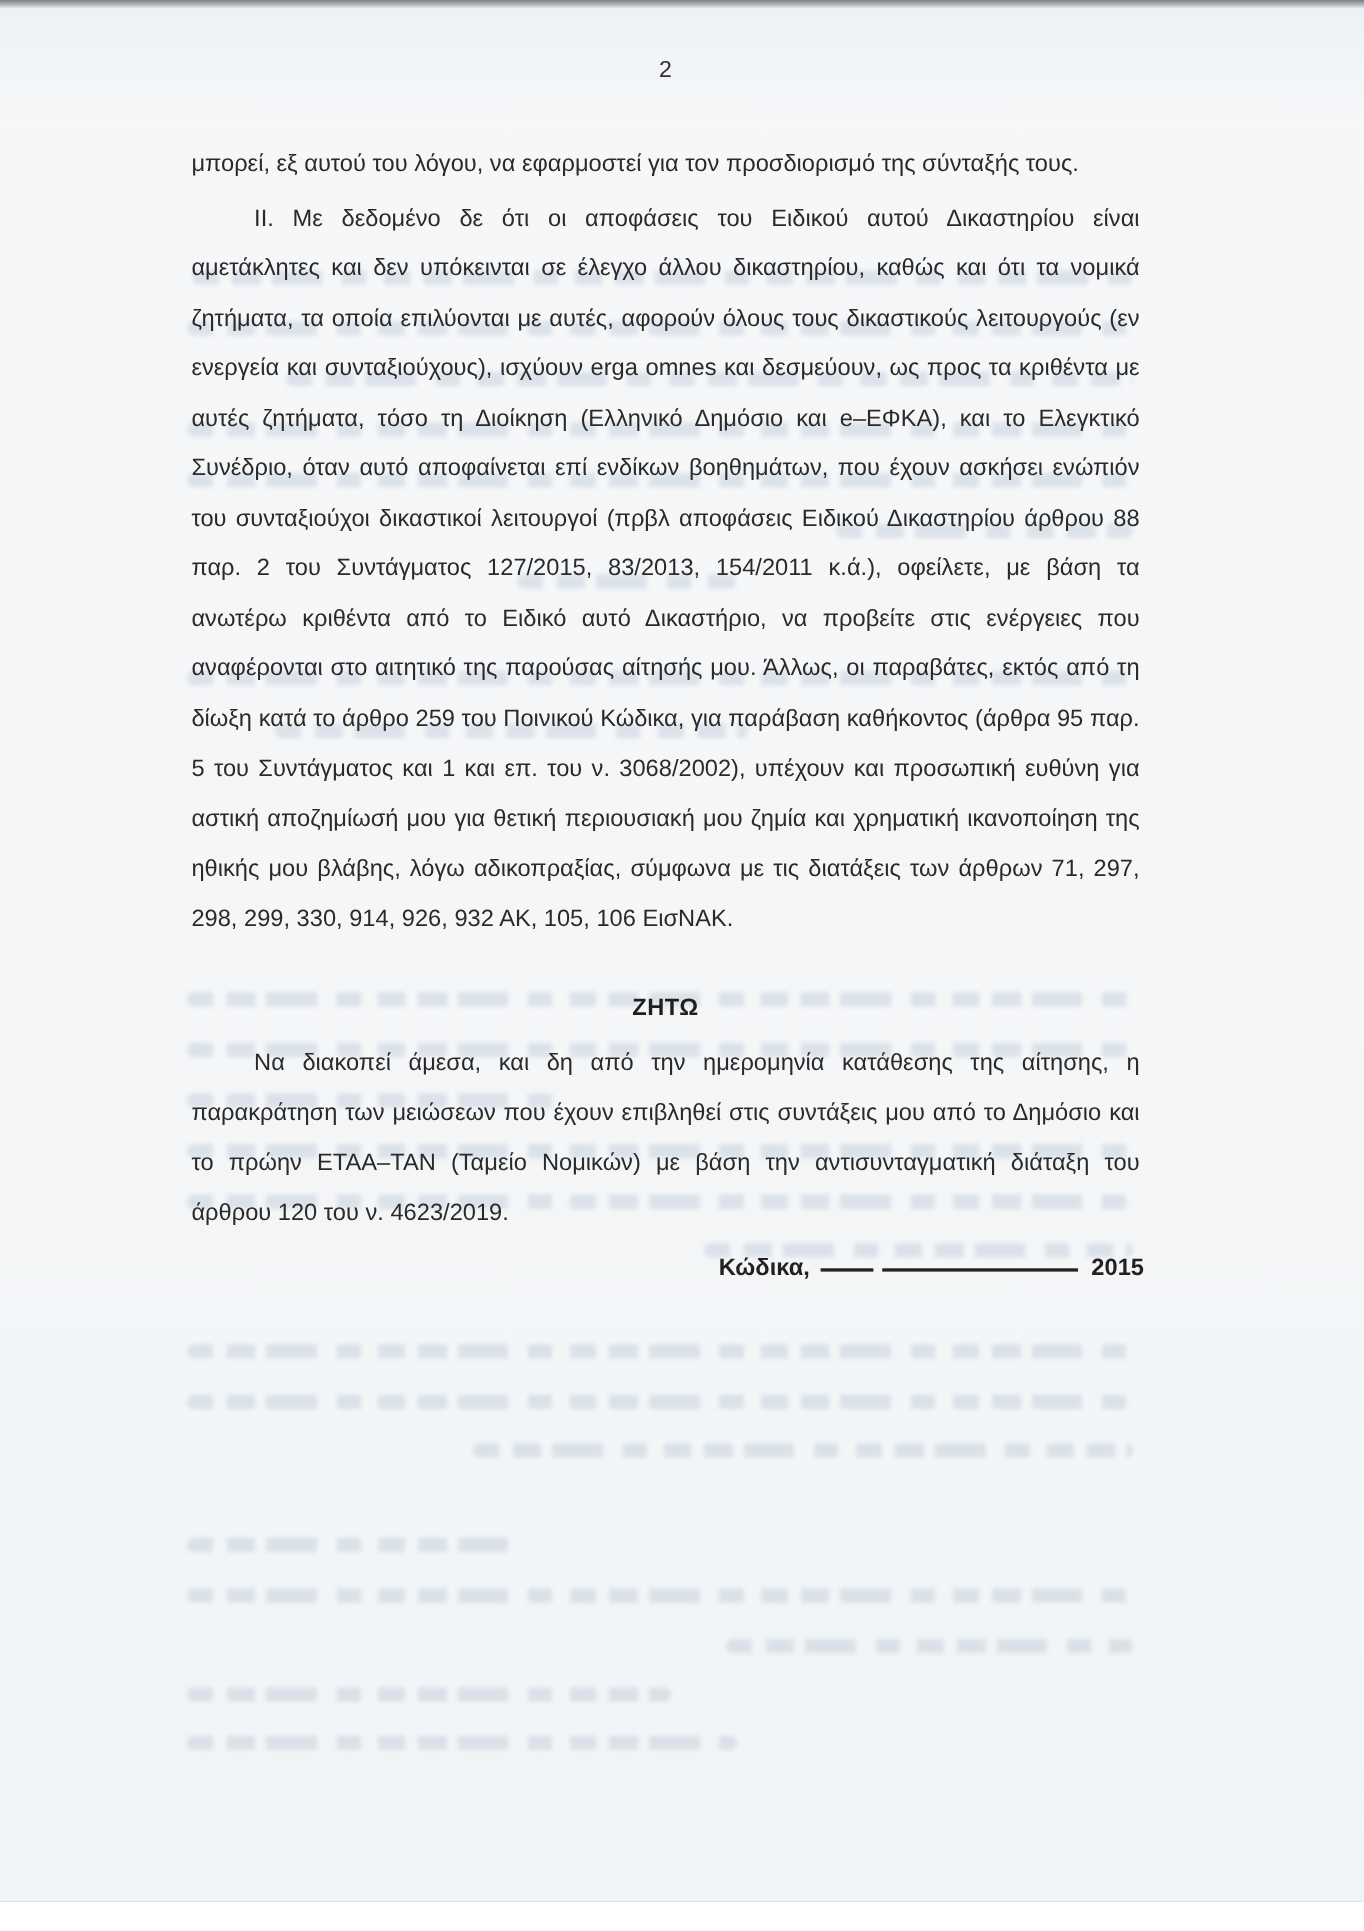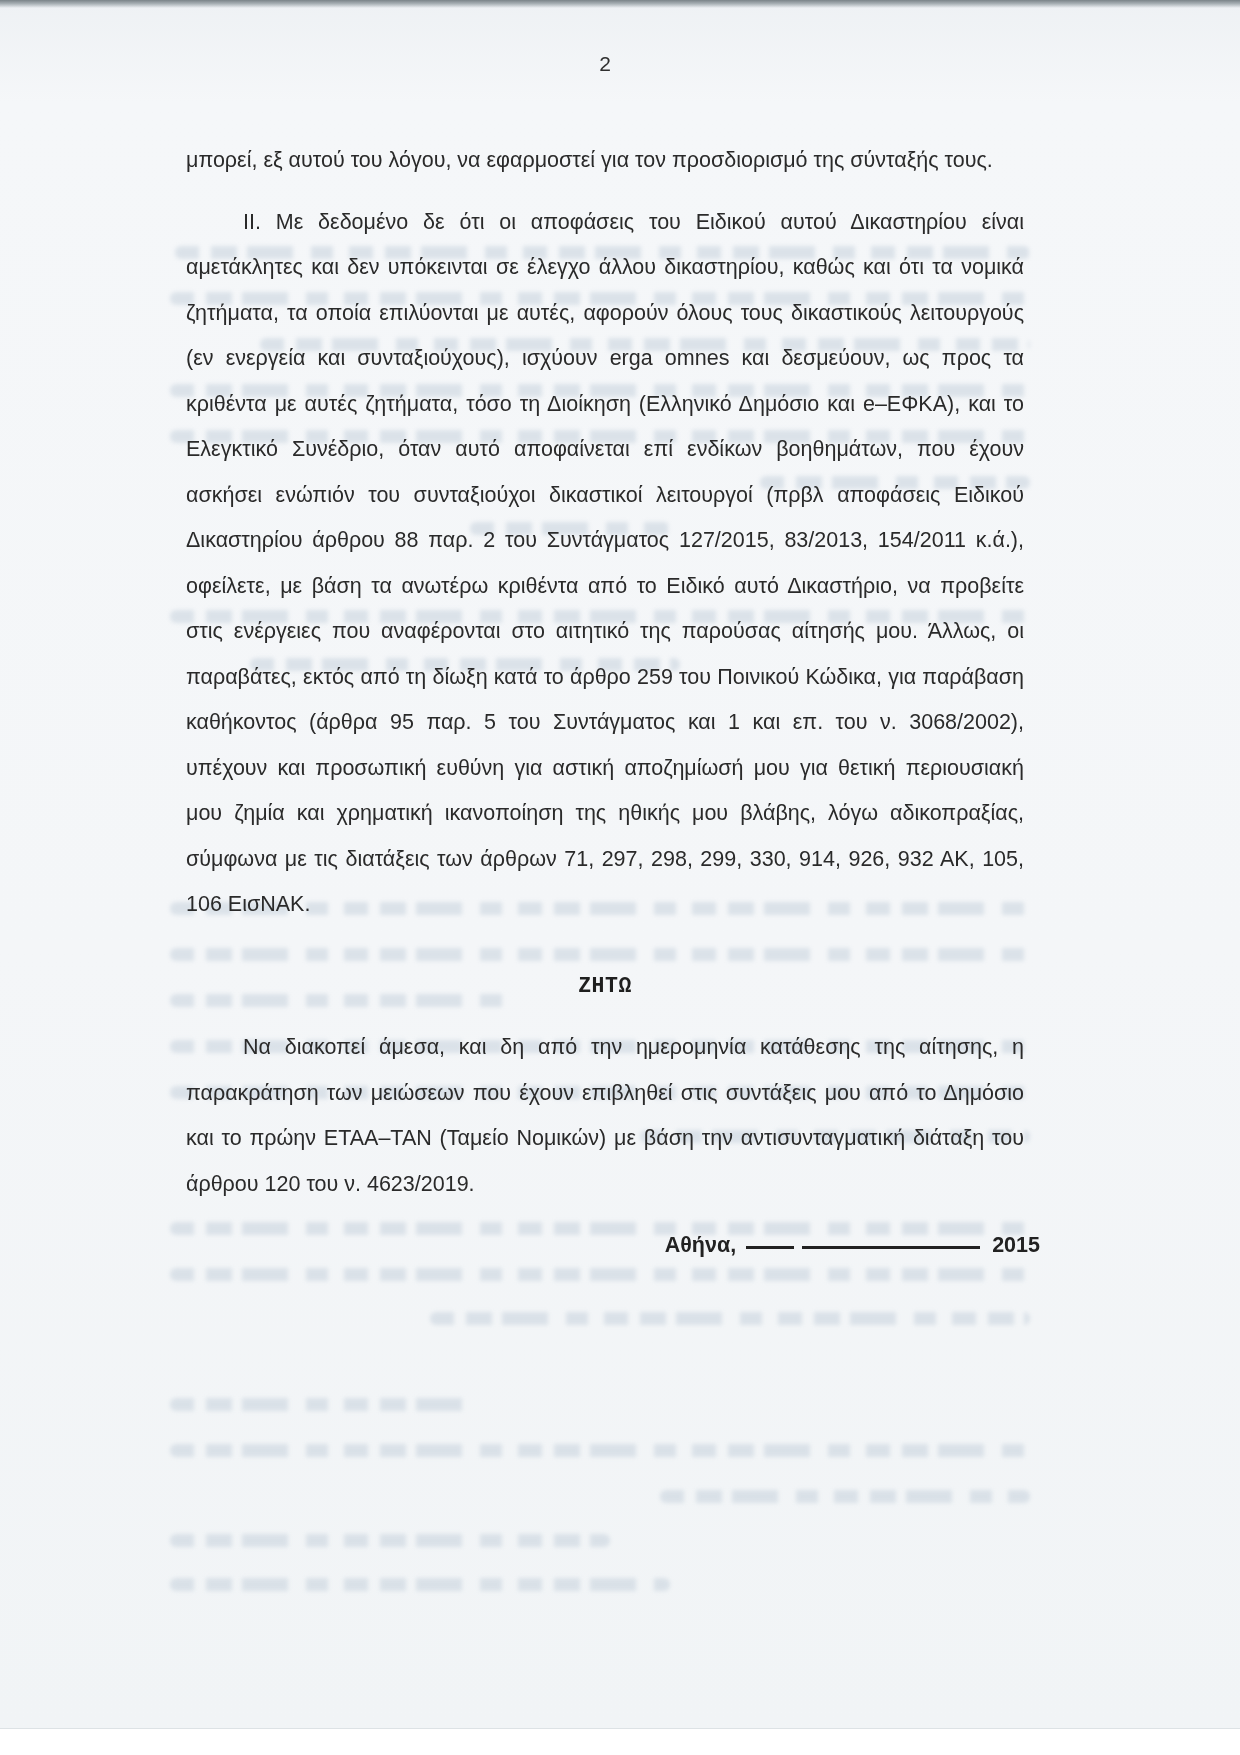--- a/index.html
+++ b/index.html
@@ -58,33 +58,32 @@
     position: absolute;
     top: 52px;
     left: 170px;
     width: 870px;
     text-align: center;
     font-size: 21px;
     color: #2f2f2f;
     z-index: 2;
   }
   p.para {
-    margin: 16px;
+    margin: 4px;
     text-align: justify;
   }
   p.indent { text-indent: 57px; }
   .gap-before { margin-top: 36px; }
   .bold { font-weight: normal; }
   .demand-heading {
     margin: 36px 0 0 0;
     text-align: center;
     font-weight: bold;
     letter-spacing: .5px;
     color: #1f1f1f;
-    font-family: Liberation Mono, monospace;
   }
   .date-line {
     margin: 0;
     text-align: right;
     font-weight: bold;
     white-space: nowrap;
     color: #222;
   }
   .blank {
     display: inline-block;
@@ -140,17 +139,17 @@
     <p class="para">μπορεί, εξ αυτού του λόγου, να εφαρμοστεί για τον προσδιορισμό της σύνταξής τους.</p>
 
     <p class="para indent gap-before"><span class="bold">II.</span><span> Με δεδομένο δε ότι οι αποφάσεις του Ειδικού αυτού Δικαστηρίου είναι αμετάκλητες και δεν υπόκεινται σε έλεγχο άλλου δικαστηρίου, καθώς και ότι τα νομικά ζητήματα, τα οποία επιλύονται με αυτές, αφορούν όλους τους δικαστικούς λειτουργούς (εν ενεργεία και συνταξιούχους), ισχύουν erga omnes και δεσμεύουν, ως προς τα κριθέντα με αυτές ζητήματα, τόσο τη Διοίκηση (Ελληνικό Δημόσιο και e–ΕΦΚΑ), και το Ελεγκτικό Συνέδριο, όταν αυτό αποφαίνεται επί ενδίκων βοηθημάτων, που έχουν ασκήσει ενώπιόν του συνταξιούχοι δικαστικοί λειτουργοί (πρβλ αποφάσεις Ειδικού Δικαστηρίου άρθρου 88 παρ. 2 του Συντάγματος 127/2015, 83/2013, 154/2011 κ.ά.), οφείλετε, με βάση τα ανωτέρω κριθέντα από το Ειδικό αυτό Δικαστήριο, να προβείτε στις ενέργειες που αναφέρονται στο αιτητικό της παρούσας αίτησής μου. Άλλως, οι παραβάτες, εκτός από τη δίωξη κατά το άρθρο 259 του Ποινικού Κώδικα, για παράβαση καθήκοντος (άρθρα 95 παρ. 5 του Συντάγματος και 1 και επ. του ν. 3068/2002), υπέχουν και προσωπική ευθύνη για αστική αποζημίωσή μου για θετική περιουσιακή μου ζημία και χρηματική ικανοποίηση της ηθικής μου βλάβης, λόγω αδικοπραξίας, σύμφωνα με τις διατάξεις των άρθρων 71, 297, 298, 299, 330, 914, 926, 932 ΑΚ, 105, 106 ΕισΝΑΚ.</span></p>
 
 
     <p class="demand-heading">ΖΗΤΩ</p>
 
 
     <p class="para indent">Να διακοπεί άμεσα, και δη από την ημερομηνία κατάθεσης της αίτησης, η παρακράτηση των μειώσεων που έχουν επιβληθεί στις συντάξεις μου από το Δημόσιο και το πρώην ΕΤΑΑ–ΤΑΝ (Ταμείο Νομικών) με βάση την αντισυνταγματική διάταξη του άρθρου 120 του ν. 4623/2019.</p>
 
-    <p class="date-line"><span>Αθήνα,</span><span class="blank blank-short"></span><span class="blank blank-long"></span><span>2015</span></p>
+    <p class="date-line"><span>Κώδικα,</span><span class="blank blank-short"></span><span class="blank blank-long"></span><span>2015</span></p>
 
 
   </div>
 </div>
 
 </body></html>

